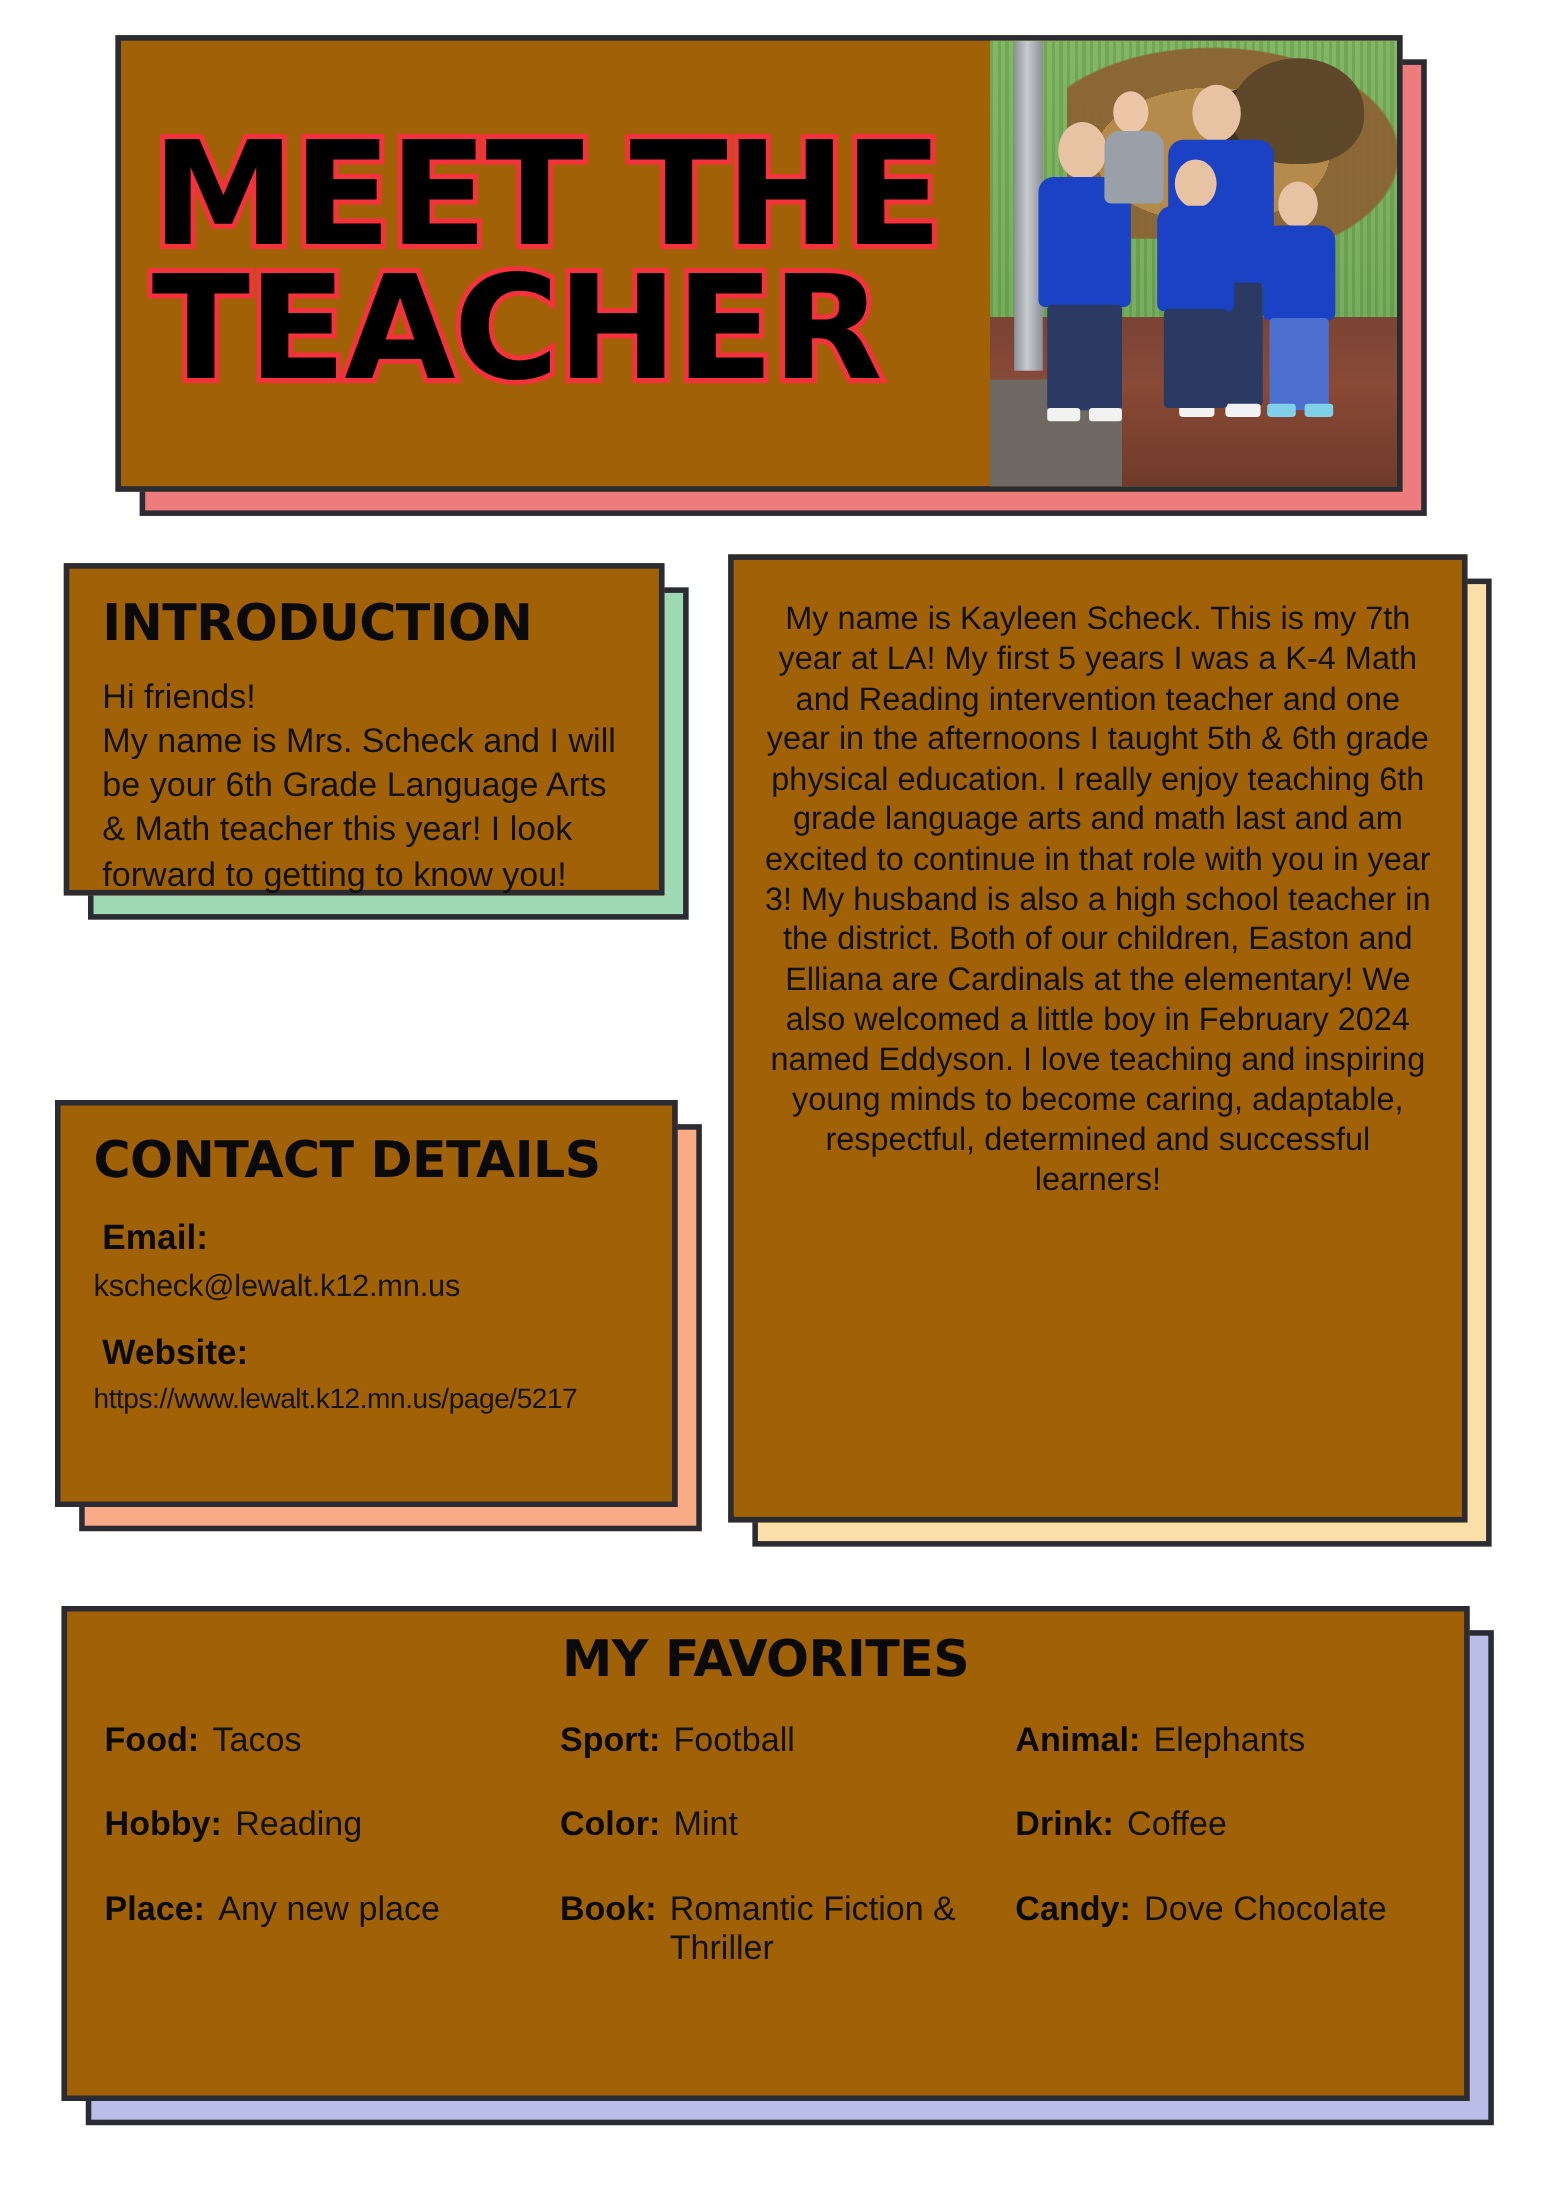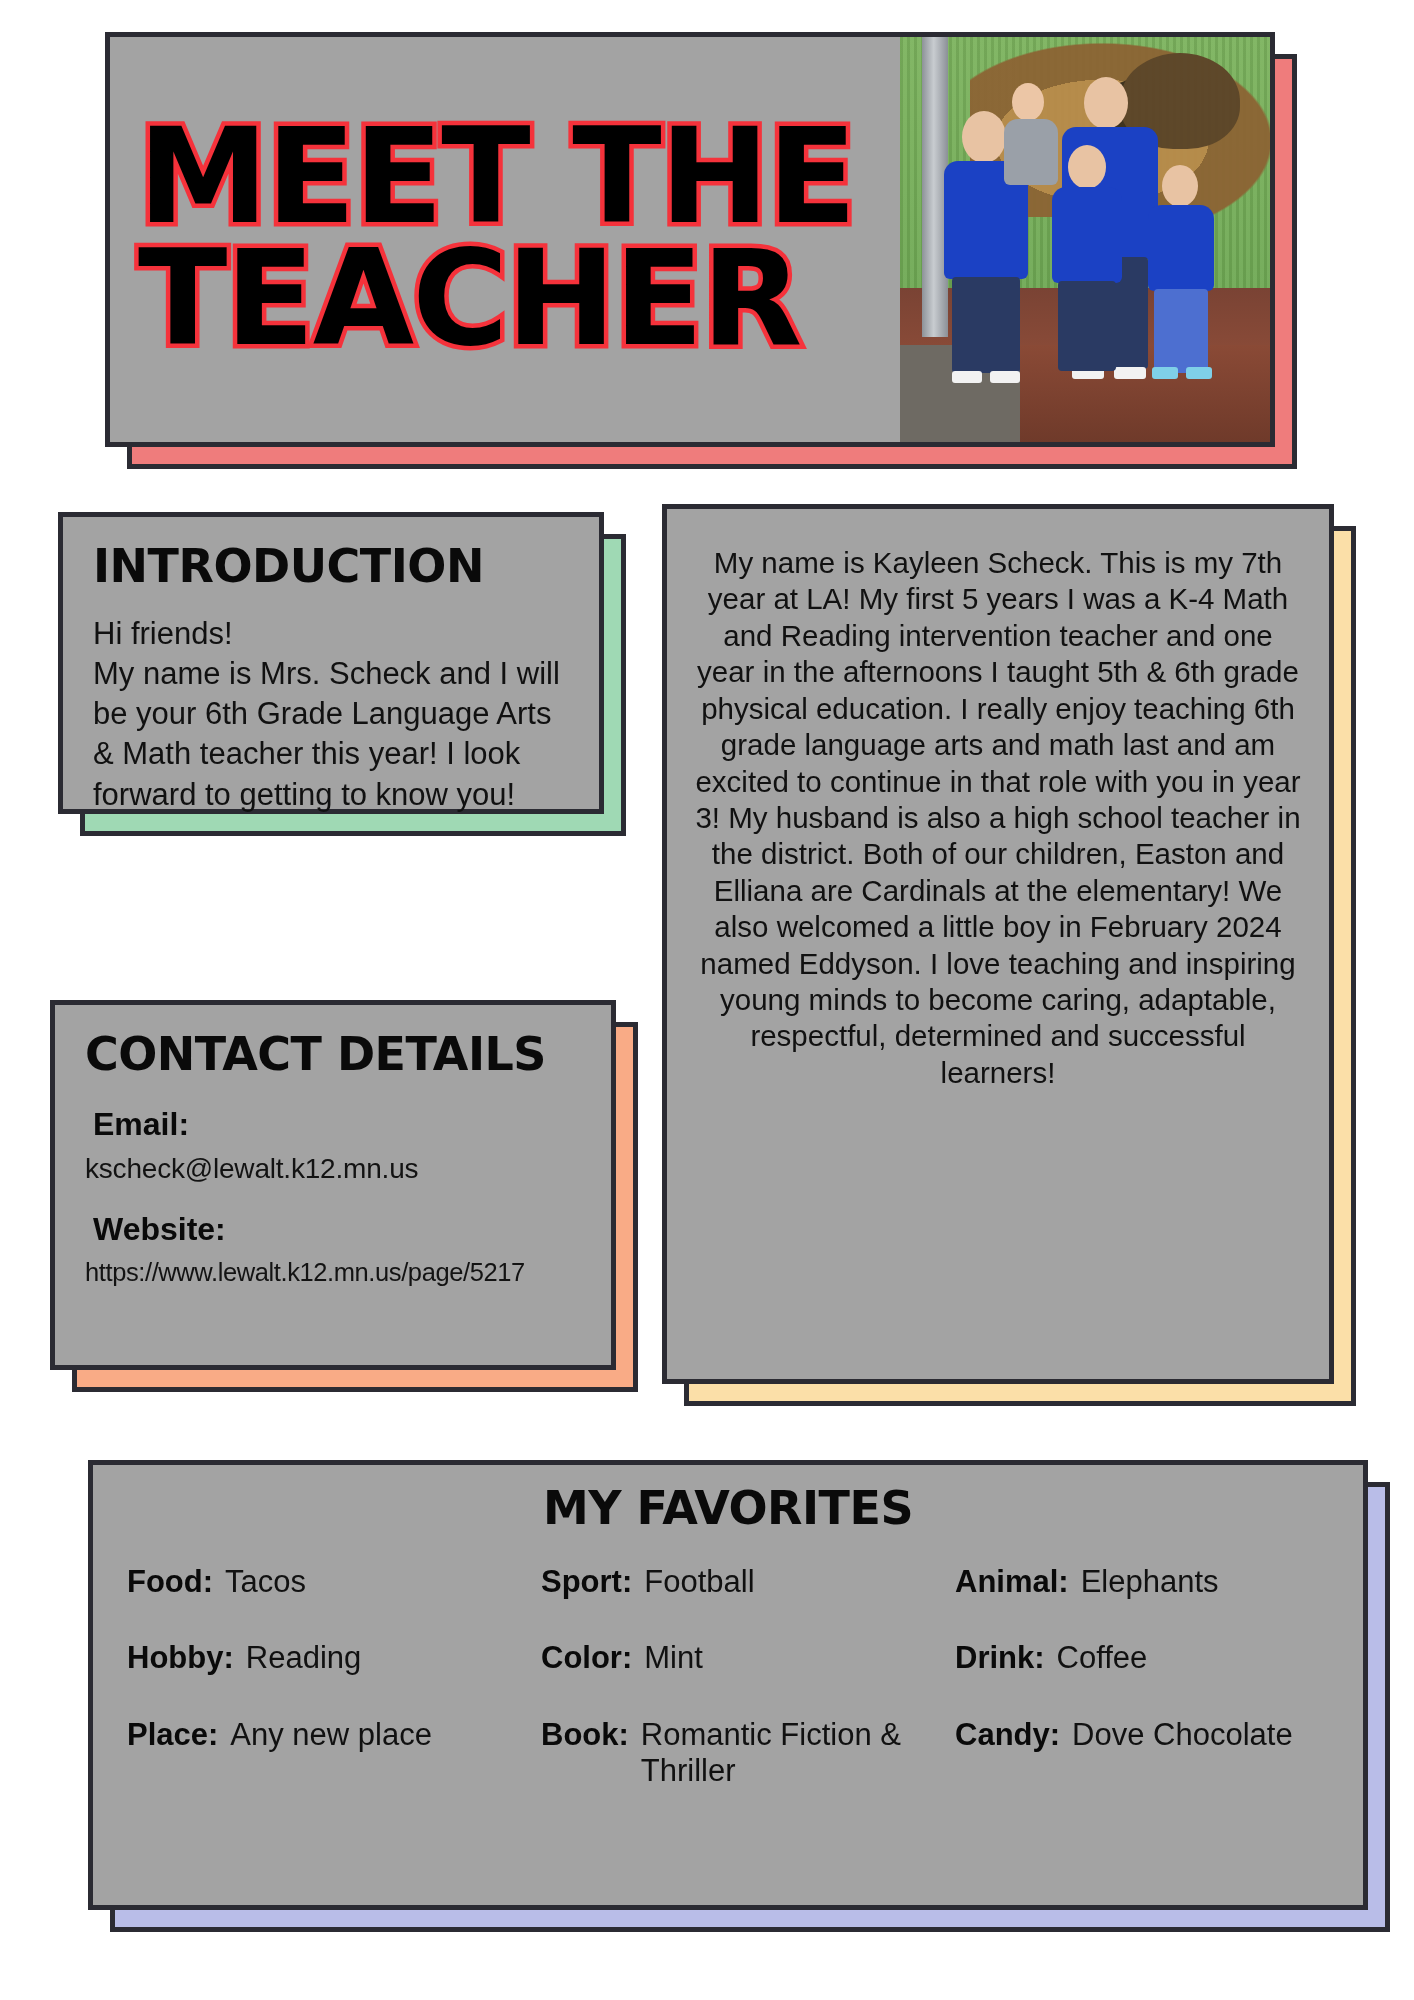--- a/index.html
+++ b/index.html
@@ -27,21 +27,21 @@
     left: 22px;
     top: 22px;
     right: -22px;
     bottom: -22px;
     border: 5px solid #2b2b33;
   }
 
   .card .face {
     position: absolute;
     inset: 0;
-    background: #a3a3a3;
+    background: #a16207;
     border: 5px solid #2b2b33;
   }
 
   .card .inner {
     position: relative;
     width: 100%;
     height: 100%;
     padding: 24px 30px;
   }
 
@@ -158,21 +158,20 @@
   }
   #about-card .shadow { background: #fbdfa8; }
   #about-card .inner { padding: 18px 26px 16px; }
 
   
   #fav-card {
     left: 56px;
     top: 1460px;
     width: 1280px;
     height: 450px;
-    margin-left: 32px;
   }
   #fav-card .shadow { background: #b9bde8; }
   #fav-card .inner { padding: 18px 34px 26px; }
 
   
   .section-title {
     font-family: "DejaVu Sans", sans-serif;
     font-weight: 700;
     font-size: 46px;
     letter-spacing: -0.5px;

